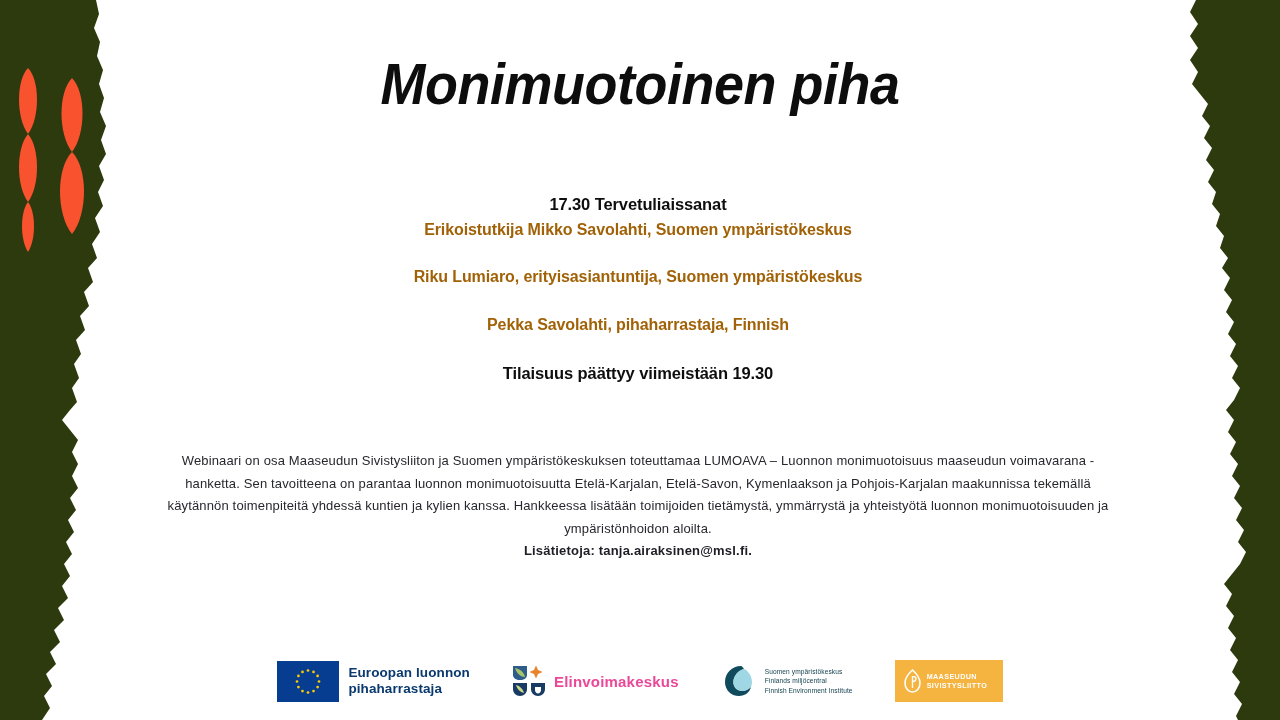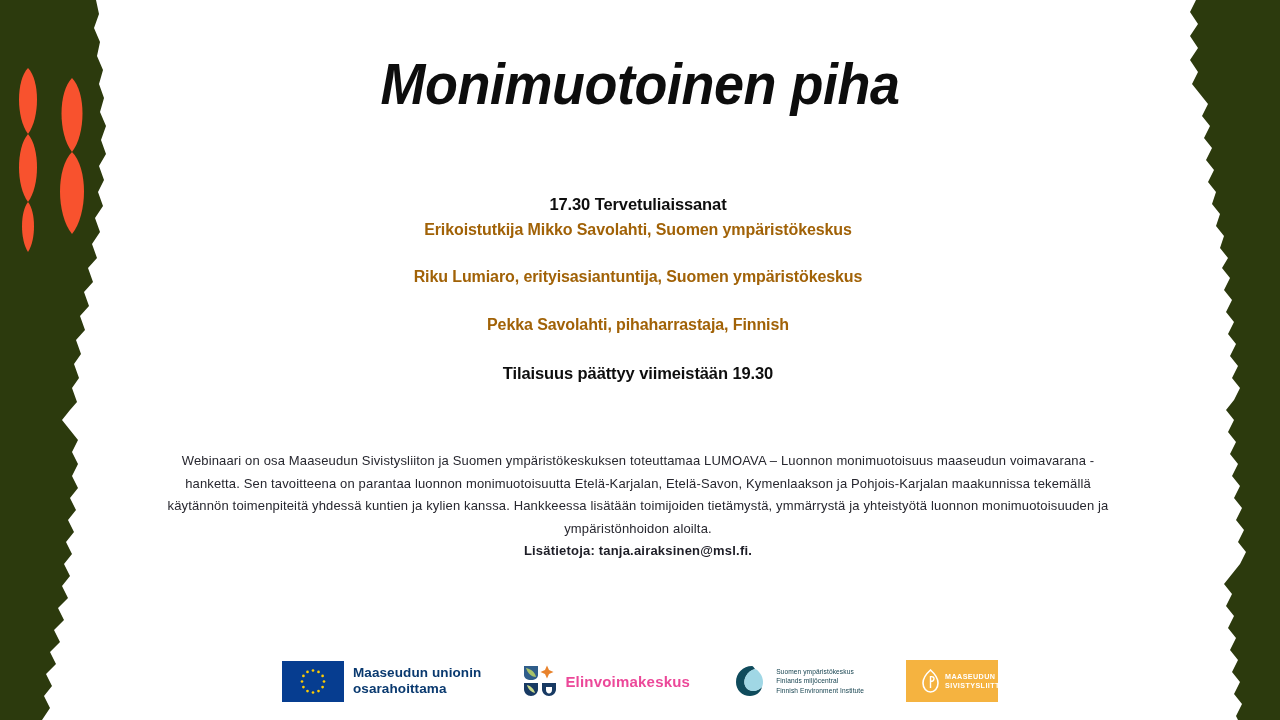--- a/index.html
+++ b/index.html
@@ -138,25 +138,25 @@
   .syke-text {
     margin-left: 8px;
     color: #0f3d4a;
     font-size: 6.6px;
     line-height: 9.2px;
     letter-spacing: 0.1px;
   }
 
   
   .msl-box {
-    width: 92px; height: 42px;
+    width: 108px; height: 42px;
     background: #f5b340;
     display: flex;
     align-items: center;
-    padding-left: 16px;
+    padding-left: 9px;
     box-sizing: border-box;
   }
   .msl-mark { width: 17px; height: 24px; flex: 0 0 auto; }
   .msl-text {
     margin-left: 6px;
     color: #ffffff;
     font-size: 7.2px;
     line-height: 9.4px;
     font-weight: 700;
     letter-spacing: 0.4px;
@@ -250,22 +250,22 @@
             <circle cx="36.5" cy="30.1" r="1.35"></circle>
             <circle cx="31" cy="31.5" r="1.35"></circle>
             <circle cx="25.5" cy="30.1" r="1.35"></circle>
             <circle cx="21.4" cy="26.1" r="1.35"></circle>
             <circle cx="20" cy="20.5" r="1.35"></circle>
             <circle cx="21.4" cy="14.9" r="1.35"></circle>
             <circle cx="25.5" cy="10.9" r="1.35"></circle>
           </g>
         </svg>
         <div class="eu-text">
-          <div>Maaseudun unionin</div>
-          <div>osarahoittama</div>
+          <div>Euroopan luonnon</div>
+          <div>pihaharrastaja</div>
         </div>
       </div>
 
       <div class="logo">
         <svg class="elv-mark" viewBox="0 0 34 32" xmlns="http://www.w3.org/2000/svg">
           <path d="M1,1 H15 V10 C15,13 12,15 8,15 C4,15 1,13 1,10 Z" fill="#2f5d8a"></path>
           <path d="M3,3 C8,4 12,7 13,12 C9,12 5,9 3,3 Z" fill="#a8c36a"></path>
           <path d="M24,0.5 L26,5 L30.5,7 L26,9 L24,13.5 L22,9 L17.5,7 L22,5 Z" fill="#e8822b"></path>
           <path d="M1,18 H15 V24 C15,28 12,31 8,31 C4,31 1,28 1,24 Z" fill="#183a63"></path>
           <path d="M4,20 C8,21 11,24 12,28 C8,27 5,24 4,20 Z" fill="#c9d98a"></path>

